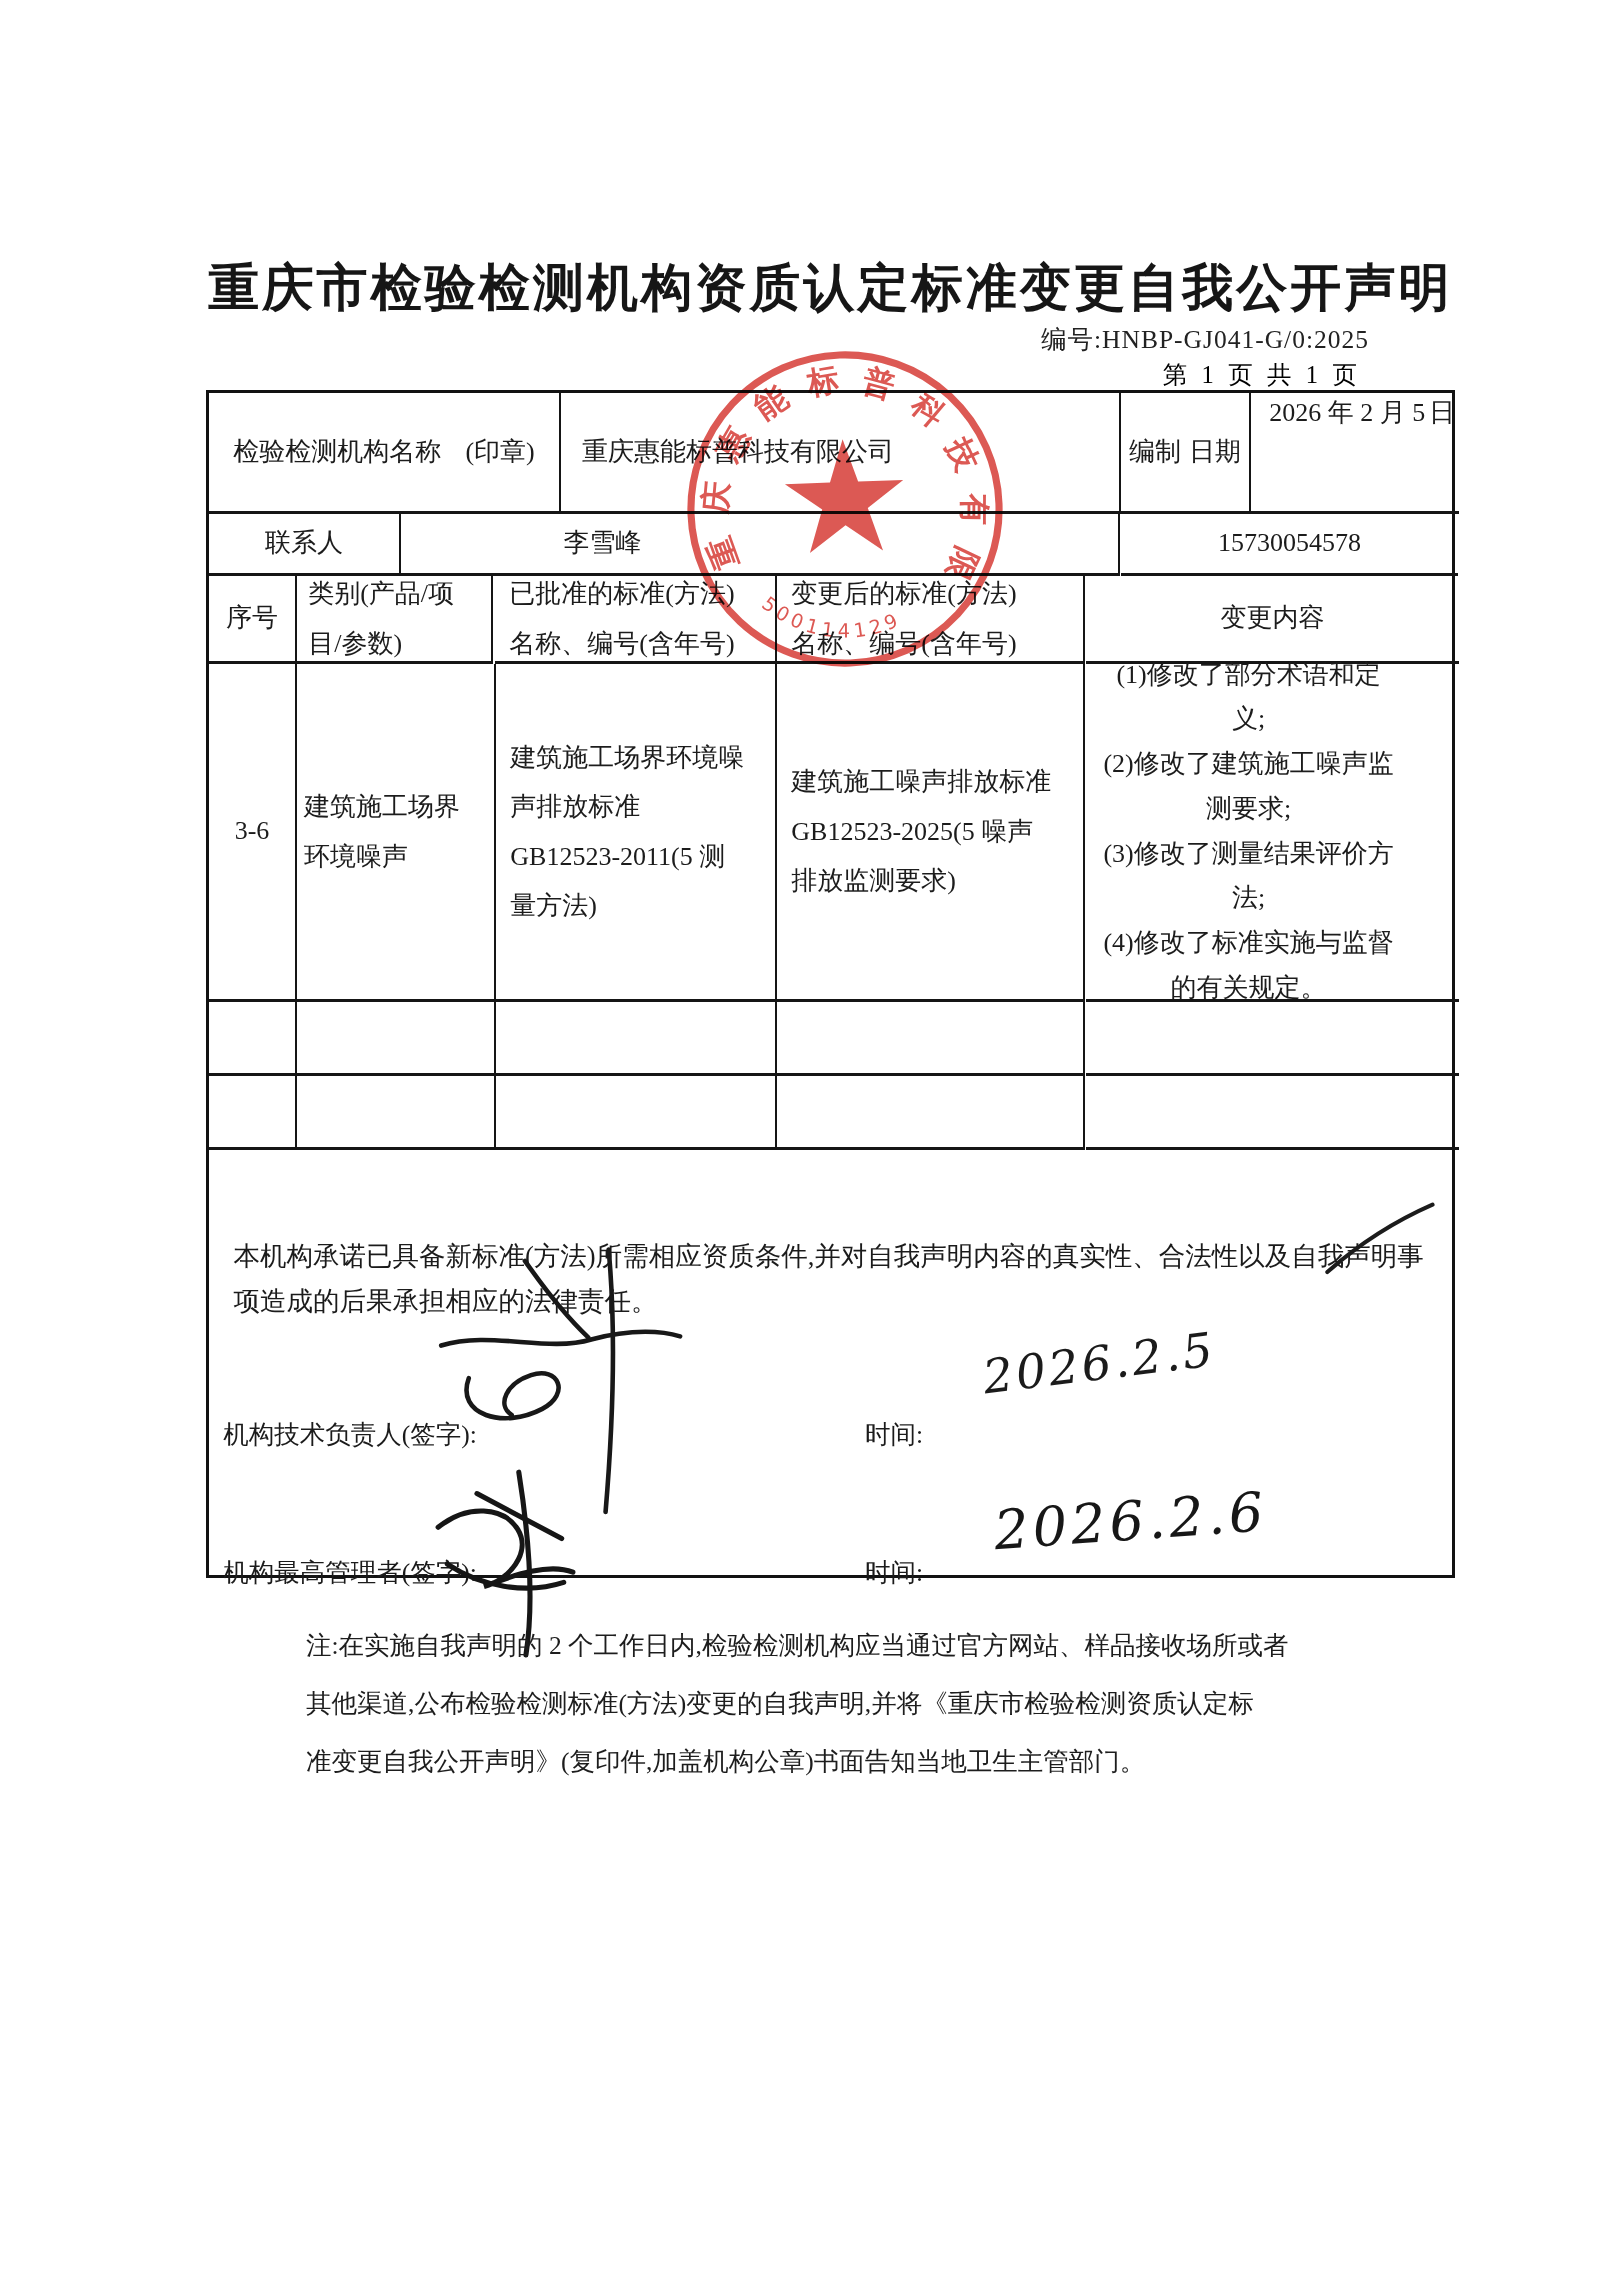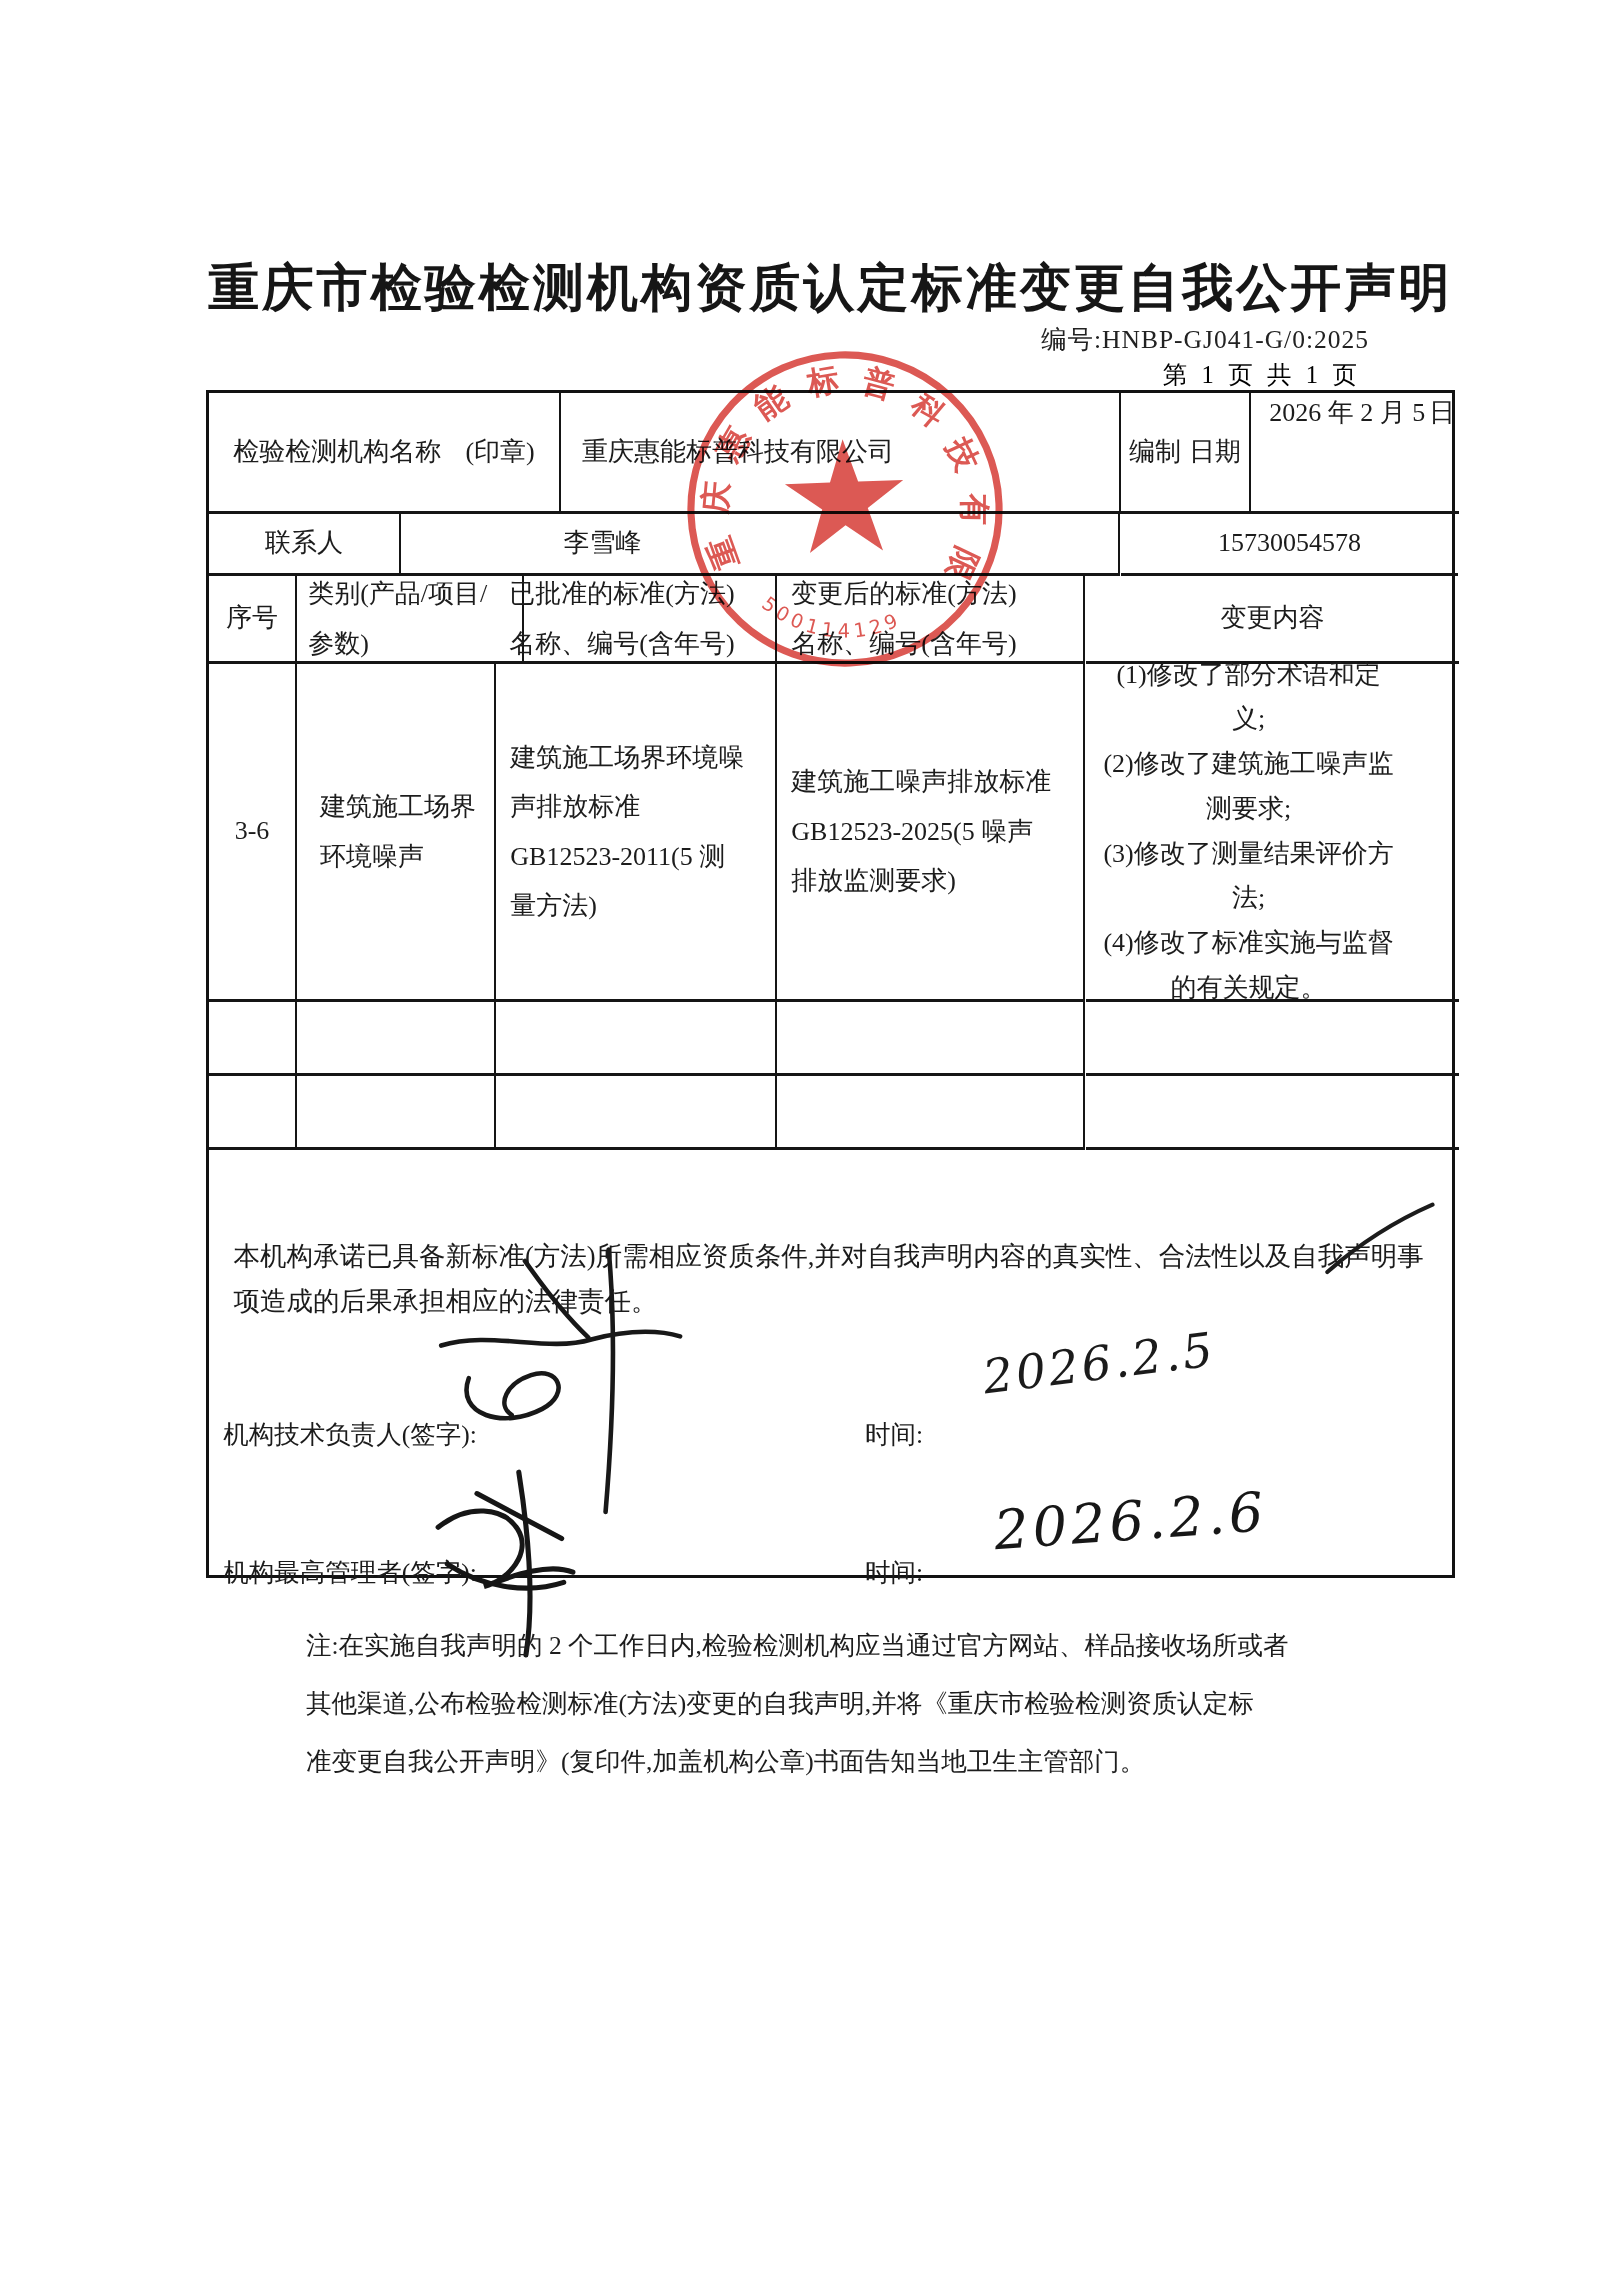--- a/index.html
+++ b/index.html
@@ -97,39 +97,39 @@
   <div class="cell" style="left:192px;top:121px;width:719px;height:62px;padding-right:314px;">
     <span>李雪峰</span>
   </div>
   <div class="cell no-r" style="left:912px;top:121px;width:337px;height:62px;">
     <span>15730054578</span>
   </div>
 
   <div class="cell" style="left:0;top:183px;width:88px;height:88px;">
     <span>序号</span>
   </div>
-  <div class="cell wrap" style="left:88px;top:183px;width:227px;height:88px;padding:0 11.2px;line-height:1.9;">
+  <div class="cell wrap" style="left:88px;top:183px;width:196px;height:88px;padding:0 11.2px;line-height:1.9;">
     <span>类别(产品/项目/参数)</span>
   </div>
   <div class="cell pre left" style="left:286px;top:183px;width:282px;height:88px;padding-left:14.3px;line-height:1.9;">
     <span>已批准的标准(方法)
 名称、编号(含年号)</span>
   </div>
   <div class="cell pre left" style="left:568px;top:183px;width:308px;height:88px;padding-left:14.3px;line-height:1.9;">
     <span>变更后的标准(方法)
 名称、编号(含年号)</span>
   </div>
   <div class="cell no-r" style="left:877px;top:183px;width:373px;height:88px;">
     <span>变更内容</span>
   </div>
 
   <div class="cell" style="left:0;top:271px;width:88px;height:338px;">
     <span>3-6</span>
   </div>
-  <div class="cell pre left" style="left:88px;top:271px;width:199px;height:338px;padding-left:23px;line-height:1.9;">
+  <div class="cell pre left" style="left:88px;top:271px;width:199px;height:338px;padding-left:7px;line-height:1.9;">
     <span>建筑施工场界
 环境噪声</span>
   </div>
   <div class="cell pre left" style="left:286px;top:271px;width:282px;height:338px;padding-left:15.3px;line-height:1.9;">
     <span>建筑施工场界环境噪
 声排放标准
 GB12523-2011(5 测
 量方法)</span>
   </div>
   <div class="cell pre left" style="left:568px;top:271px;width:308px;height:338px;padding-left:14.3px;line-height:1.9;">

